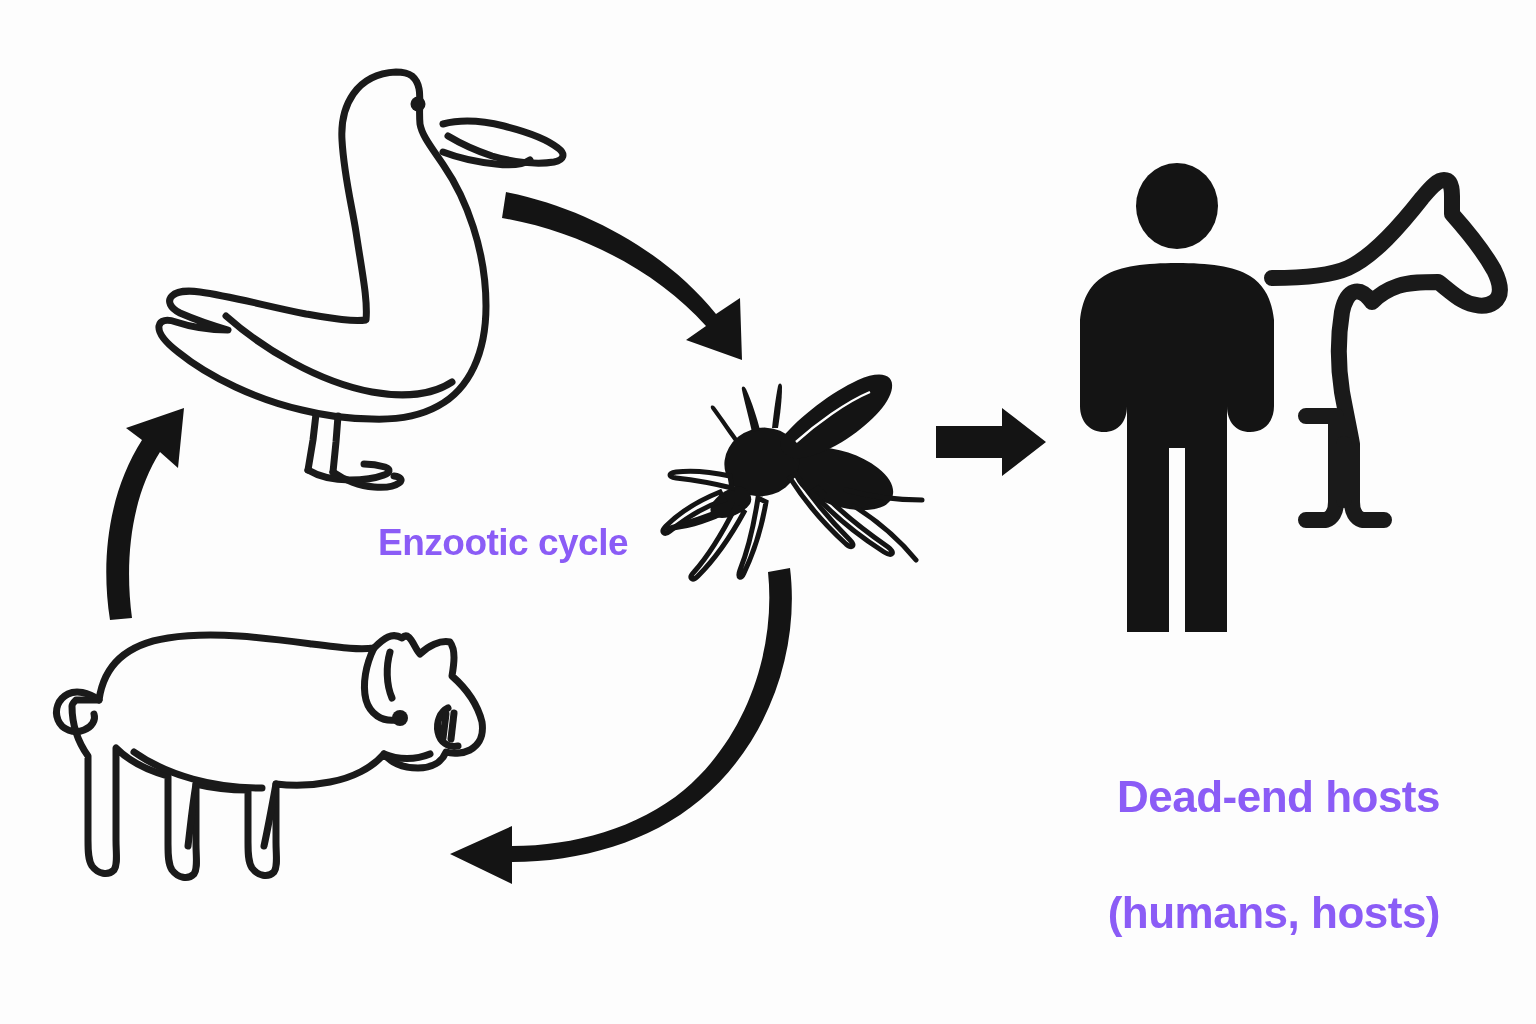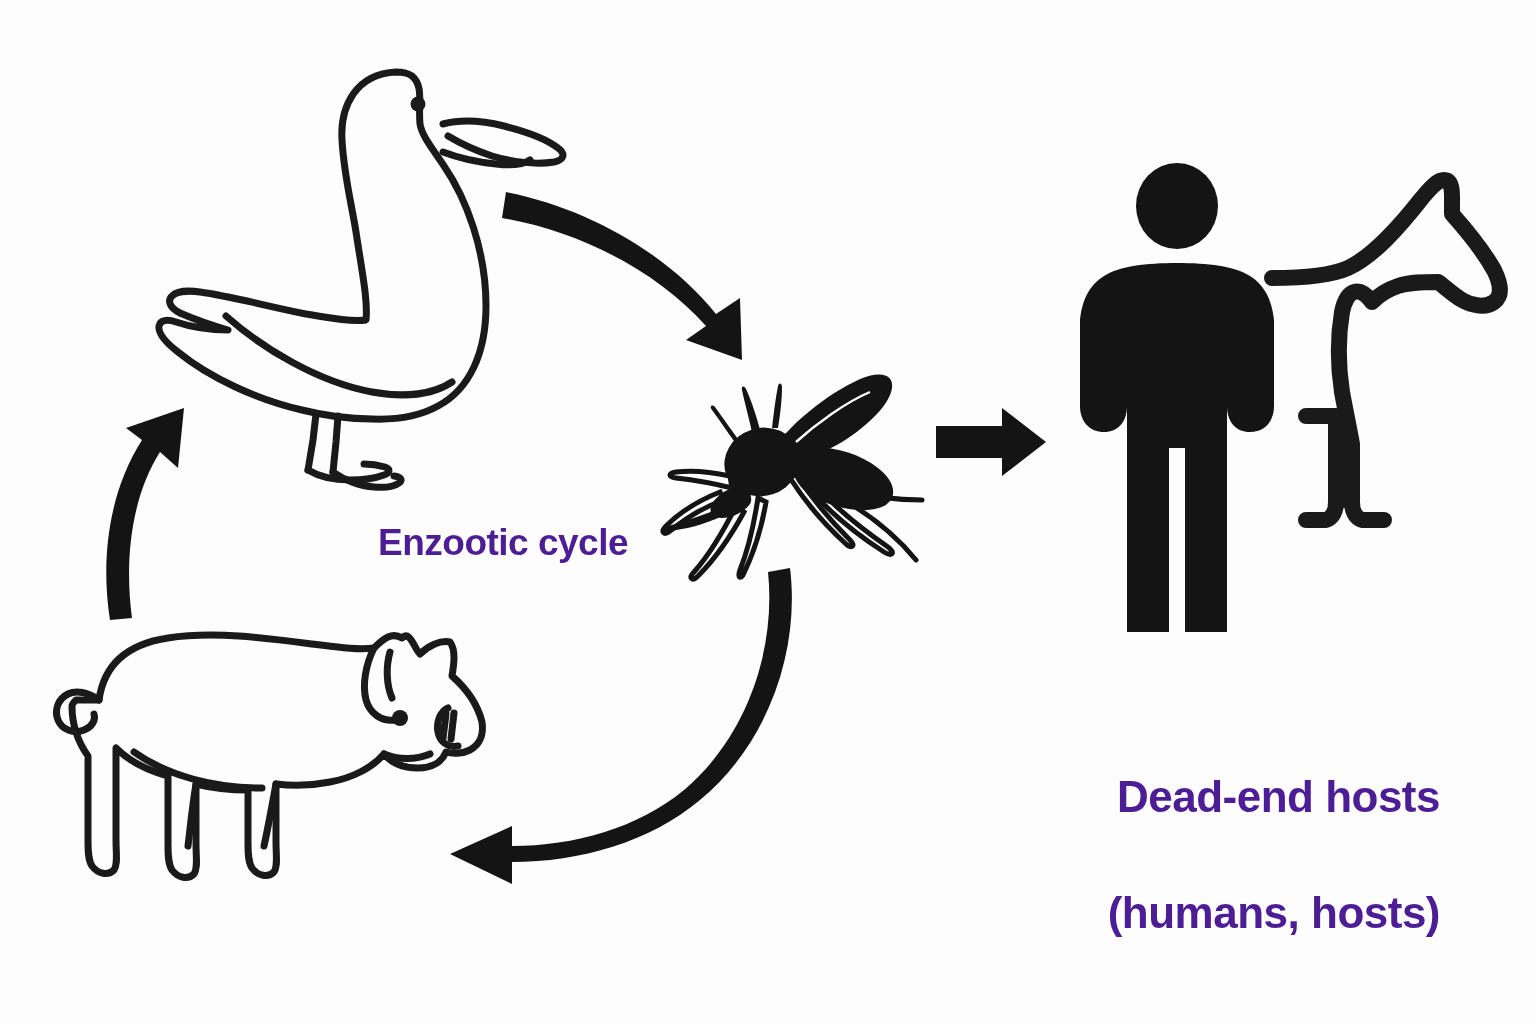--- a/index.html
+++ b/index.html
@@ -18,21 +18,21 @@
   }
   #stage svg.layer {
     position: absolute;
     top: 0;
     left: 0;
     width: 1536px;
     height: 1024px;
   }
   .label {
     position: absolute;
-    color: #4c1d95;
+    color: #8b5cf6;
     font-family: "Liberation Sans", sans-serif;
     font-weight: bold;
     letter-spacing: -0.5px;
     white-space: pre;
   }
   #enzootic-label {
     left: 378px;
     top: 522px;
     font-size: 37px;
   }

